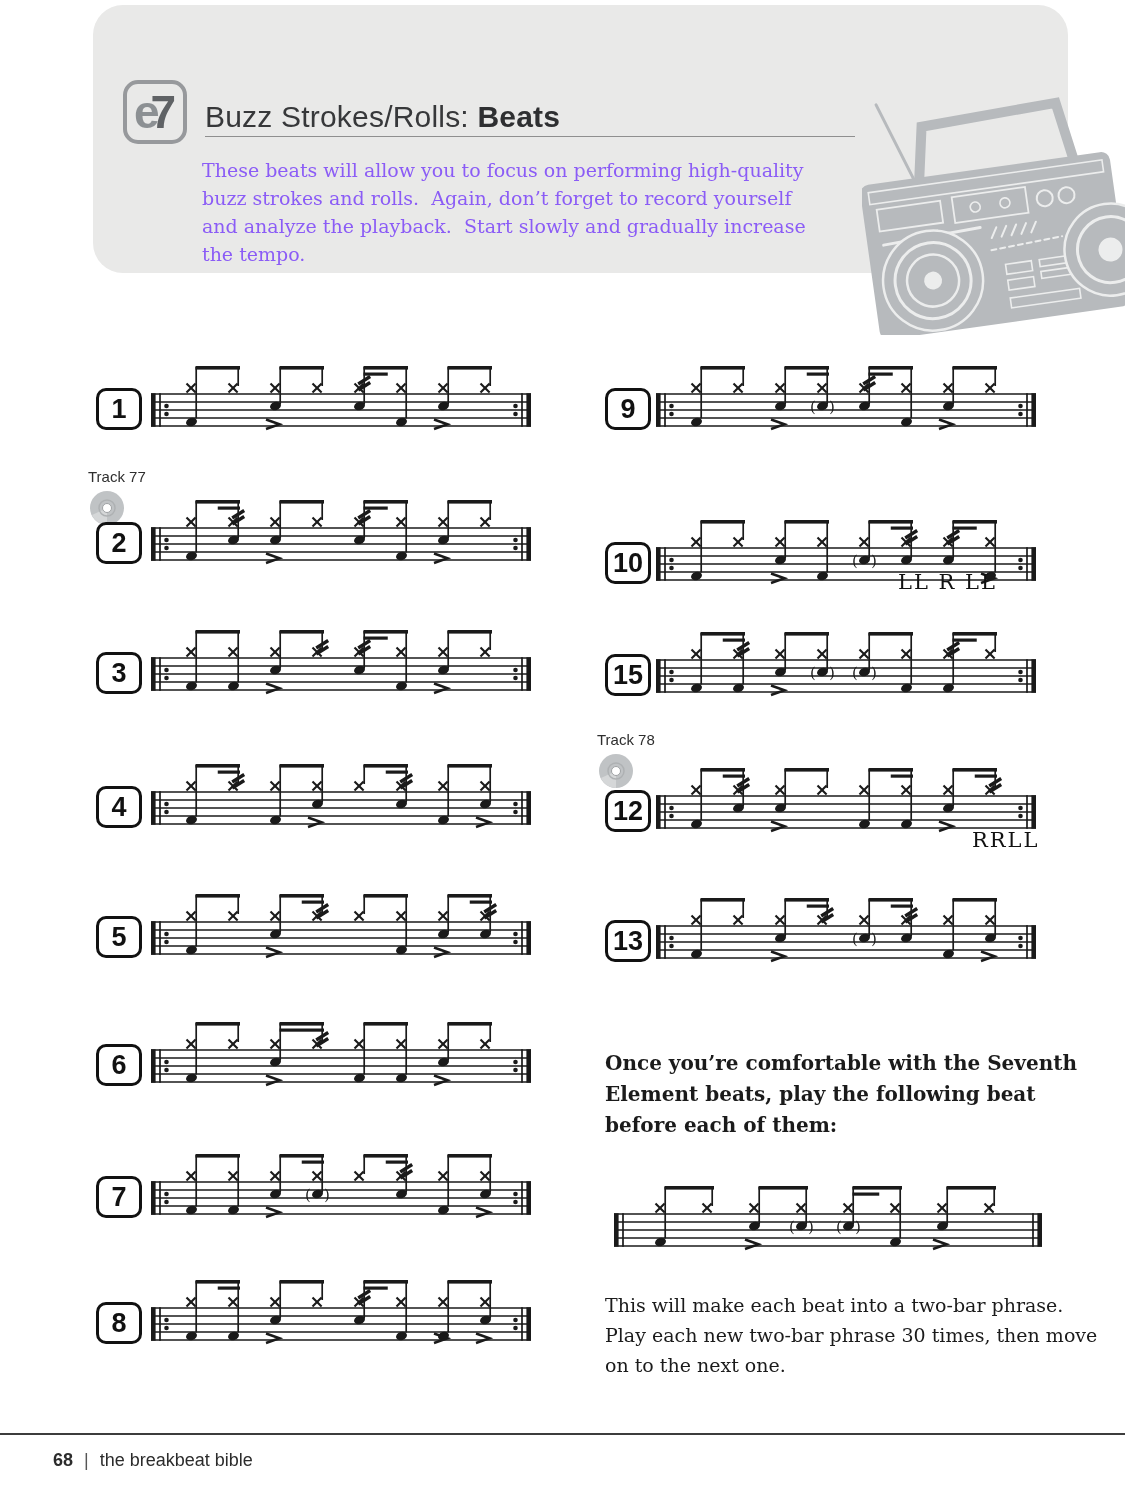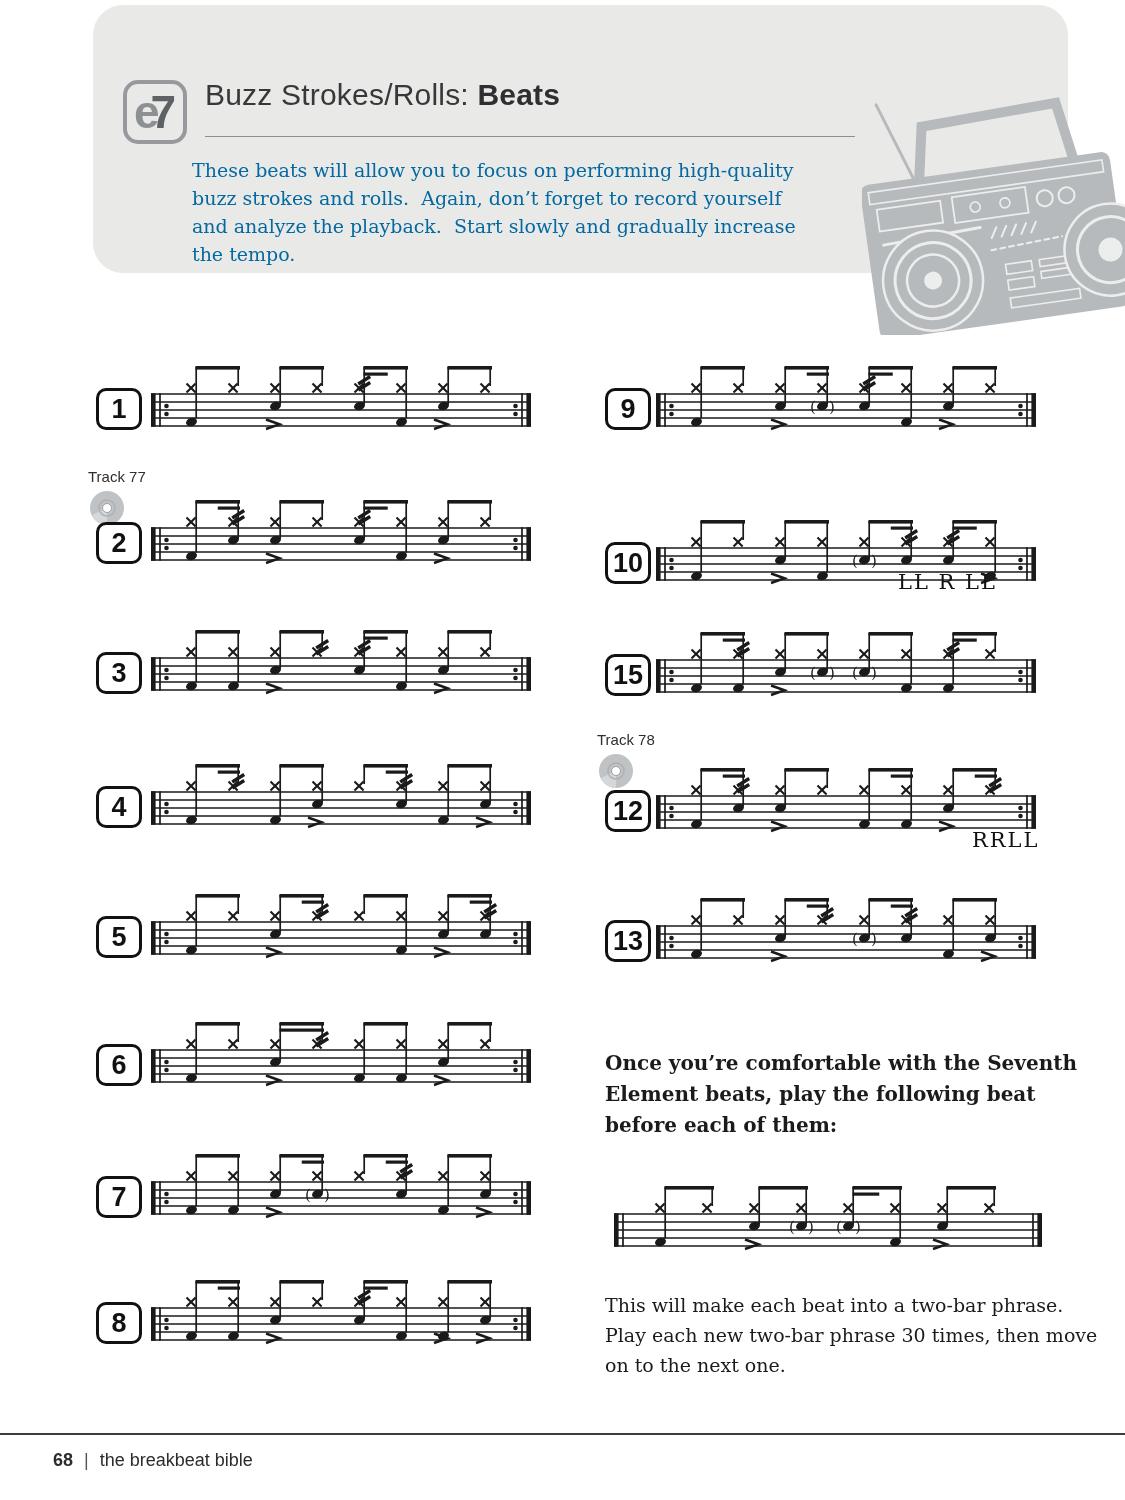--- a/index.html
+++ b/index.html
@@ -5,25 +5,25 @@
   html,body{margin:0;padding:0;background:#fff;}
   .page{position:relative;width:1125px;height:1500px;background:#ffffff;overflow:hidden;
         font-family:"Liberation Sans",sans-serif;}
   .header-panel{position:absolute;left:93px;top:5px;width:975px;height:268px;
         background:#e9e9e8;border-radius:30px;}
   .e7-badge{position:absolute;left:123px;top:80px;width:56px;height:56px;border:4px solid #97999c;
         border-radius:15px;display:flex;align-items:center;justify-content:center;
         font-weight:bold;font-size:46px;line-height:1;}
   .e7-badge .e{color:#8c9093;}
   .e7-badge .seven{color:#5f6265;margin-left:-9px;}
-  .title{position:absolute;left:205px;top:78px;font-size:30px;color:#37383a;letter-spacing:.2px;}
+  .title{position:absolute;left:205px;top:100px;font-size:30px;color:#37383a;letter-spacing:.2px;}
   .title .bold{font-weight:bold;color:#2e2f31;}
   .title-rule{position:absolute;left:205px;top:136px;width:650px;height:1px;background:#8f8f8f;}
-  .intro{position:absolute;left:192px;top:156px;width:615px;font-family:"DejaVu Serif",serif;
-        font-size:19px;line-height:28px;color:#0369a1;white-space:pre-wrap;}
+  .intro{position:absolute;left:202px;top:156px;width:615px;font-family:"DejaVu Serif",serif;
+        font-size:19px;line-height:28px;color:#8b5cf6;white-space:pre-wrap;}
   .boombox{position:absolute;left:862px;top:80px;}
   .beat-row{position:absolute;width:460px;height:86px;}
   .badge{position:absolute;left:0;top:30px;min-width:32px;height:36px;padding:0 4px;
         border:3.5px solid #111;border-radius:10px;background:#fff;display:flex;
         align-items:center;justify-content:center;font-weight:bold;font-size:27px;color:#111;}
   .stave{position:absolute;top:0;}
   .track-label{font-size:15px;color:#2e2e2e;}
   .track-block{position:absolute;}
   .cd{display:block;margin-top:4px;}
   .sticking{position:absolute;font-family:"DejaVu Serif",serif;font-size:21px;color:#111;

